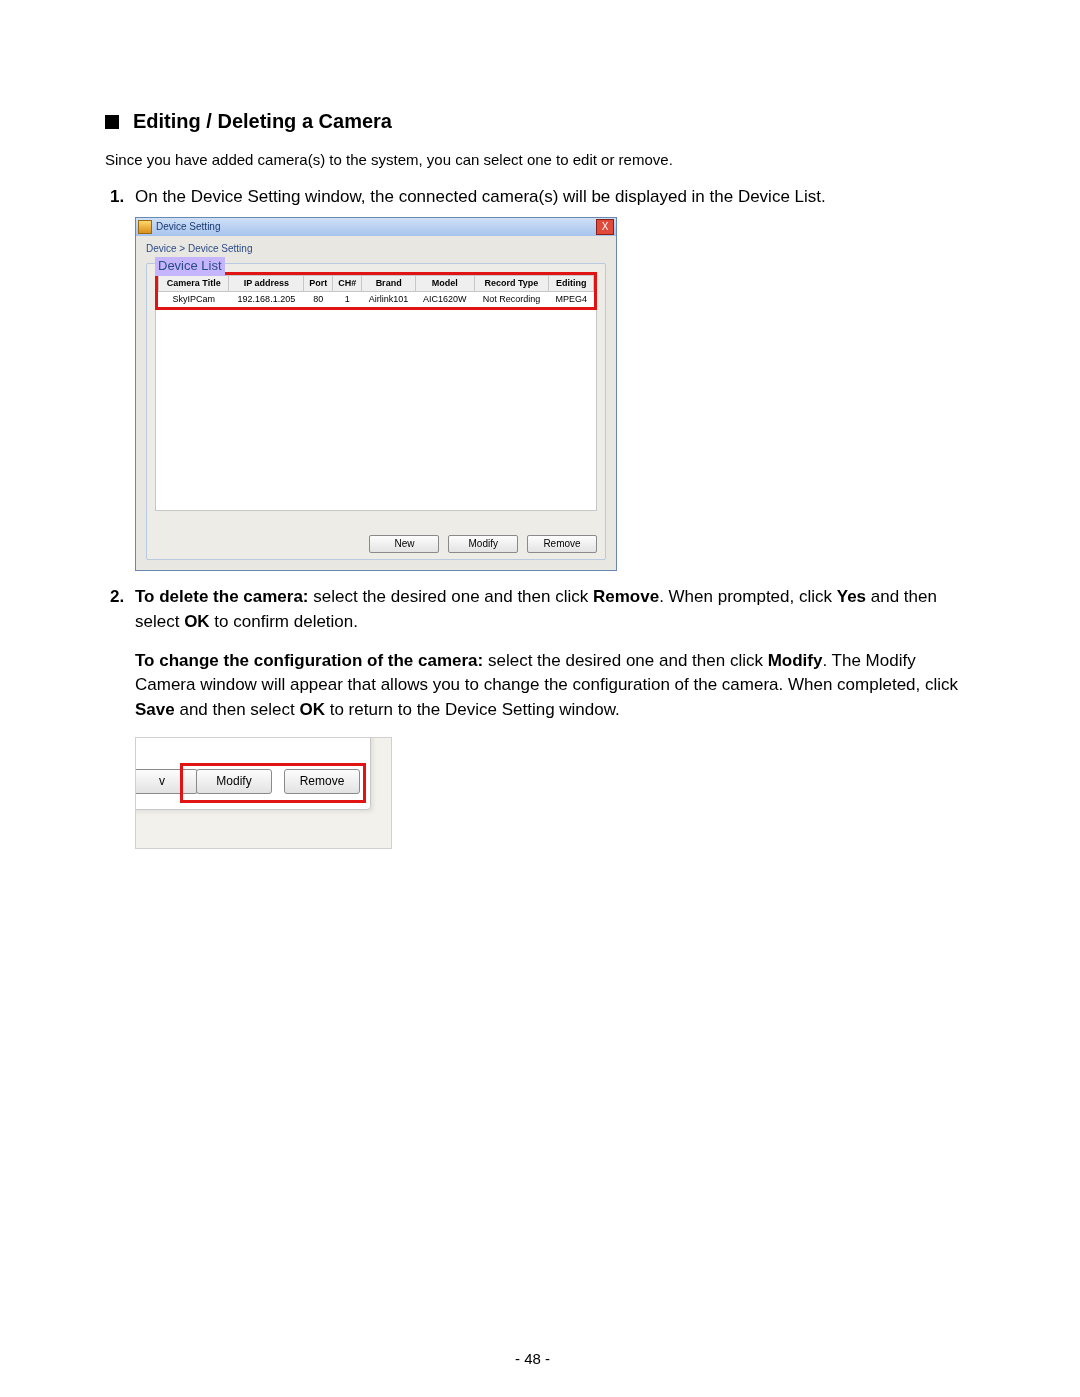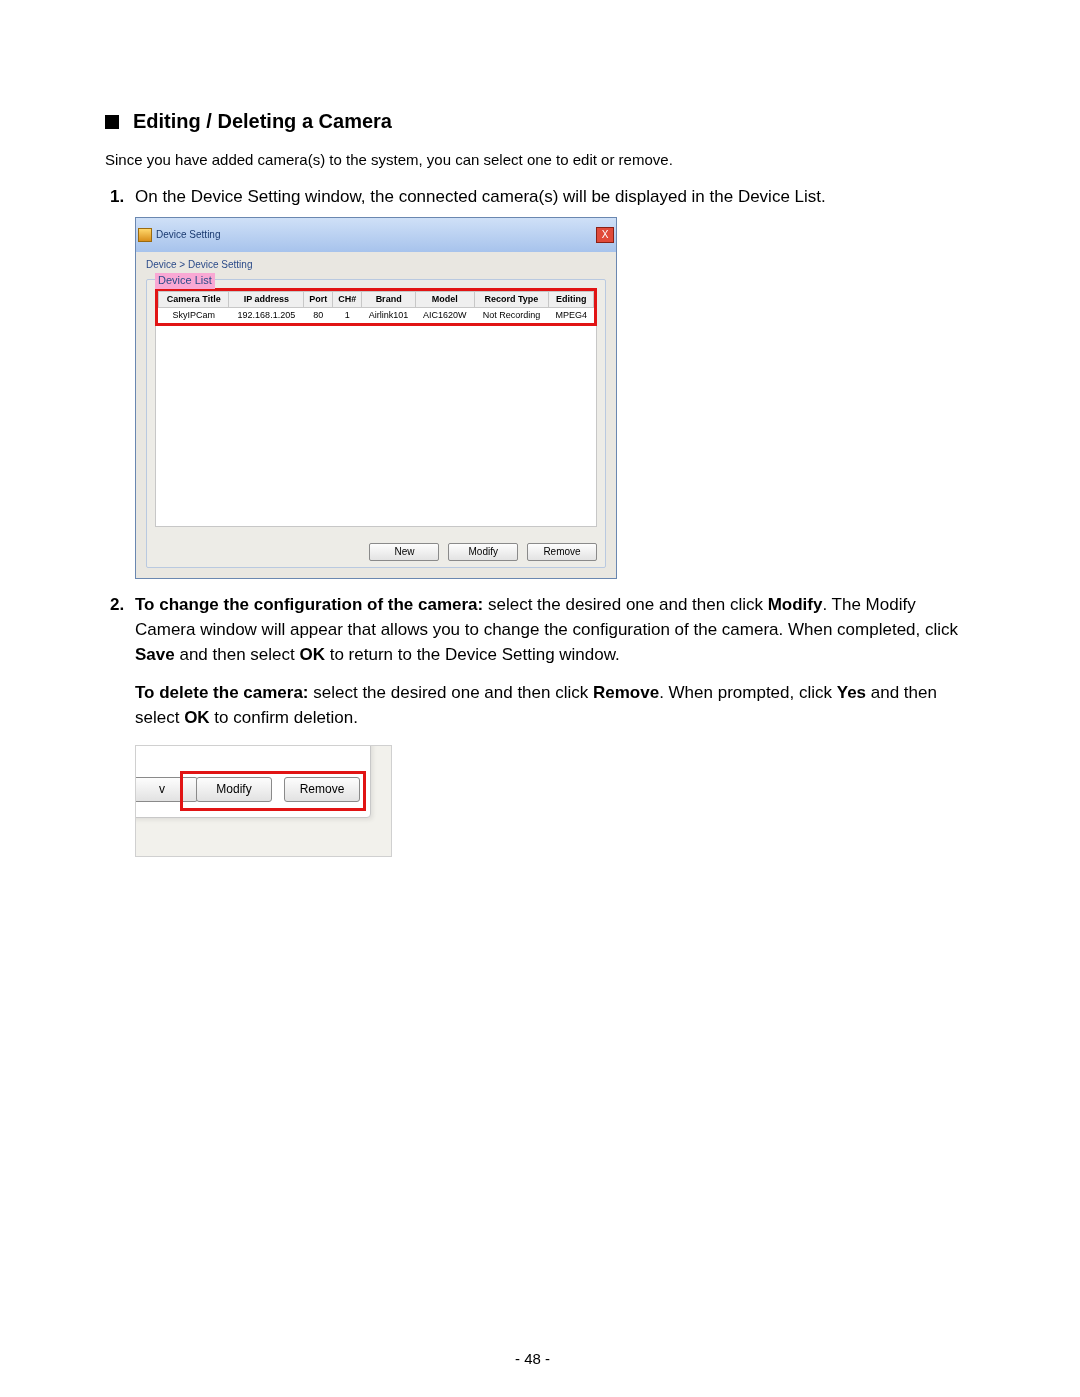--- a/index.html
+++ b/index.html
@@ -8,34 +8,34 @@
   .bullet{display:inline-block;width:14px;height:14px;background:#000;margin-right:14px;vertical-align:-1px}
   .intro{font-size:15px;line-height:1.45;margin:0 0 14px 0}
   ol.steps{list-style:decimal;margin:0;padding-left:24px}
   ol.steps > li{font-size:17px;line-height:1.45;margin-bottom:14px;padding-left:6px}
   ol.steps > li::marker{font-weight:bold}
   .para{margin:0 0 14px 0}
   b{font-weight:bold}
 
   
   .win{width:480px;margin-top:8px;font-family:Tahoma,Arial,sans-serif;font-size:10px;color:#000;border:1px solid #6a87b0;background:#e9e7e1}
-  .titlebar{height:34px;background:linear-gradient(#cfe0f7,#a7c3ec);display:flex;align-items:center;padding:0 2px;color:#1a3a70;font-weight:normal}
+  .titlebar{height:18px;background:linear-gradient(#cfe0f7,#a7c3ec);display:flex;align-items:center;padding:0 2px;color:#1a3a70;font-weight:normal}
   .titlebar .ticon{width:12px;height:12px;margin-right:4px;background:linear-gradient(#ffd76b,#d98f1b);border:1px solid #9a6a10}
   .titlebar .ttext{flex:1}
   .closebtn{width:16px;height:14px;background:#e04a3a;color:#fff;display:flex;align-items:center;justify-content:center;border:1px solid #8a2015;font-size:10px;line-height:1;cursor:pointer}
   .win-body{padding:6px 10px 10px 10px}
   .crumb{font-size:10px;color:#2b4b89;margin-bottom:6px}
   .grpbox{border:1px solid #b9c9e0;border-radius:2px;padding:8px 8px 6px 8px;position:relative;background:#edece7}
-  .grplabel{position:absolute;top:-7px;left:8px;background:#f9a8d4;padding:0 3px;font-size:11px;color:#2b4b89}
+  .grplabel{position:absolute;top:-7px;left:8px;background:#c4b5fd;padding:0 3px;font-size:13px;color:#2b4b89}
   .listwrap{border:3px solid #e11414;padding:0}
   table.devtable{width:100%;border-collapse:collapse;background:#fff;font-size:9px}
   table.devtable th{border:1px solid #c7c7c7;background:#efefef;padding:1px 3px;font-weight:bold;white-space:nowrap}
   table.devtable td{border-left:1px solid #fff;border-right:1px solid #fff;padding:1px 3px;text-align:center;white-space:nowrap;background:#fff}
   .listpad{height:200px;background:#fff;border:1px solid #c7c7c7;border-top:none}
-  .btnrow{text-align:right;margin-top:16px}
+  .btnrow{text-align:right;margin-top:24px}
   .wbtn{display:inline-block;min-width:52px;padding:1px 8px;margin-left:6px;font-size:10px;background:linear-gradient(#fdfdfd,#e3e3e3);border:1px solid #8a8a8a;border-radius:2px;text-align:center;cursor:pointer}
 
   
   .closeup{width:255px;height:110px;margin-top:8px;border:1px solid #d0d0d0;background:#f2f1ec;position:relative;overflow:hidden;font-family:Tahoma,Arial,sans-serif}
   .closeup .panel{position:absolute;left:-20px;top:-10px;right:20px;height:80px;background:#fff;border:1px solid #c8c8c8;border-radius:0 0 4px 4px;box-shadow:2px 2px 4px rgba(0,0,0,.08)}
   .closeup .hl{position:absolute;left:44px;top:25px;width:180px;height:34px;border:3px solid #e11414}
   .closeup .btn{position:absolute;top:31px;min-width:54px;padding:3px 10px;font-size:12px;background:linear-gradient(#fdfdfd,#e2e2e2);border:1px solid #8a8a8a;border-radius:3px;text-align:center;cursor:pointer}
   .closeup .btn.cut{left:-6px;border-radius:0 3px 3px 0;padding-left:4px;padding-right:8px}
   .closeup .btn.modify{left:60px}
   .closeup .btn.remove{left:148px}
@@ -100,24 +100,24 @@
               <span class="wbtn">Modify</span>
               <span class="wbtn">Remove</span>
             </div>
           </div>
         </div>
       </div>
     </li>
 
     <li>
       <p class="para">
-        <b>To change the configuration of the camera:</b><span> select the desired one and then click </span><b>Modify</b><span>. The Modify Camera window will appear that allows you to change the configuration of the camera. When completed, click </span><b>Save</b><span> and then select </span><b>OK</b><span> to return to the Device Setting window.</span>
+        <b>To delete the camera:</b><span> select the desired one and then click </span><b>Remove</b><span>. When prompted, click </span><b>Yes</b><span> and then select </span><b>OK</b><span> to confirm deletion.</span>
       </p>
       <p class="para">
-        <b>To delete the camera:</b><span> select the desired one and then click </span><b>Remove</b><span>. When prompted, click </span><b>Yes</b><span> and then select </span><b>OK</b><span> to confirm deletion.</span>
+        <b>To change the configuration of the camera:</b><span> select the desired one and then click </span><b>Modify</b><span>. The Modify Camera window will appear that allows you to change the configuration of the camera. When completed, click </span><b>Save</b><span> and then select </span><b>OK</b><span> to return to the Device Setting window.</span>
       </p>
 
       <div class="closeup">
         <div class="panel"></div>
         <div class="btn cut">v</div>
         <div class="hl"></div>
         <div class="btn modify">Modify</div>
         <div class="btn remove">Remove</div>
       </div>
     </li>

